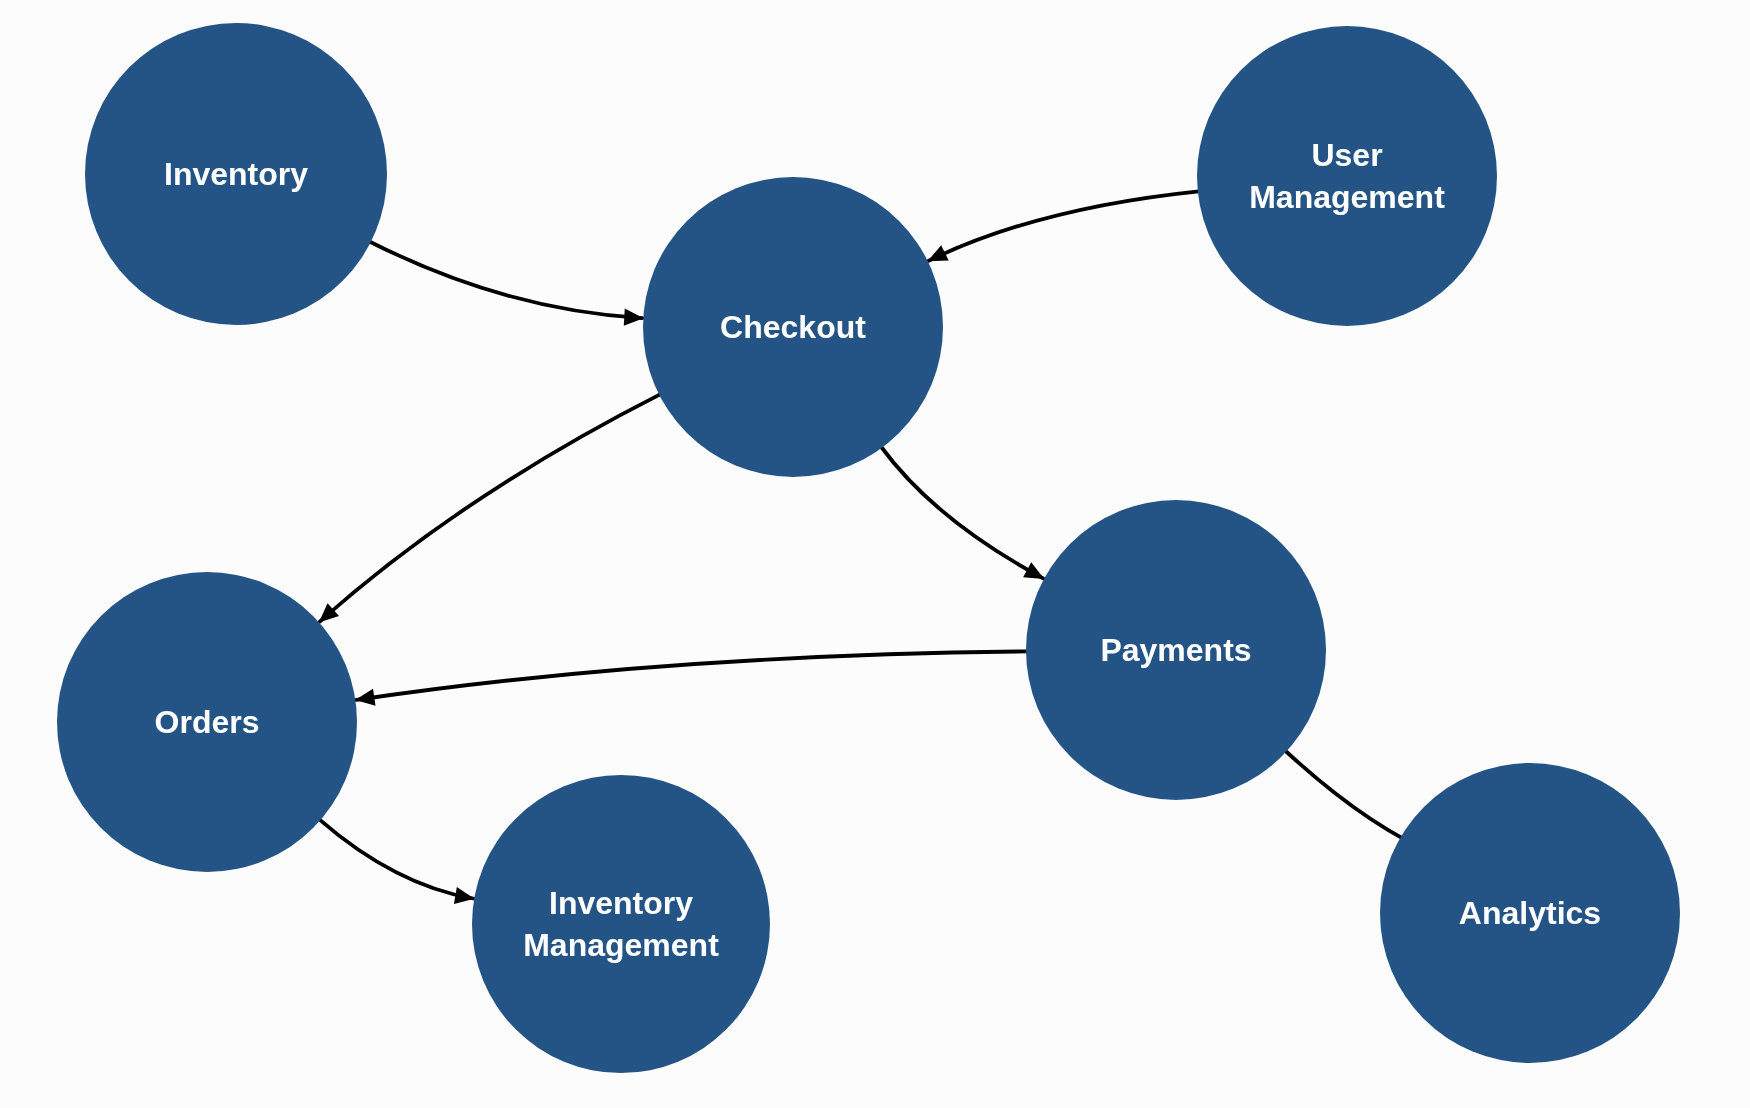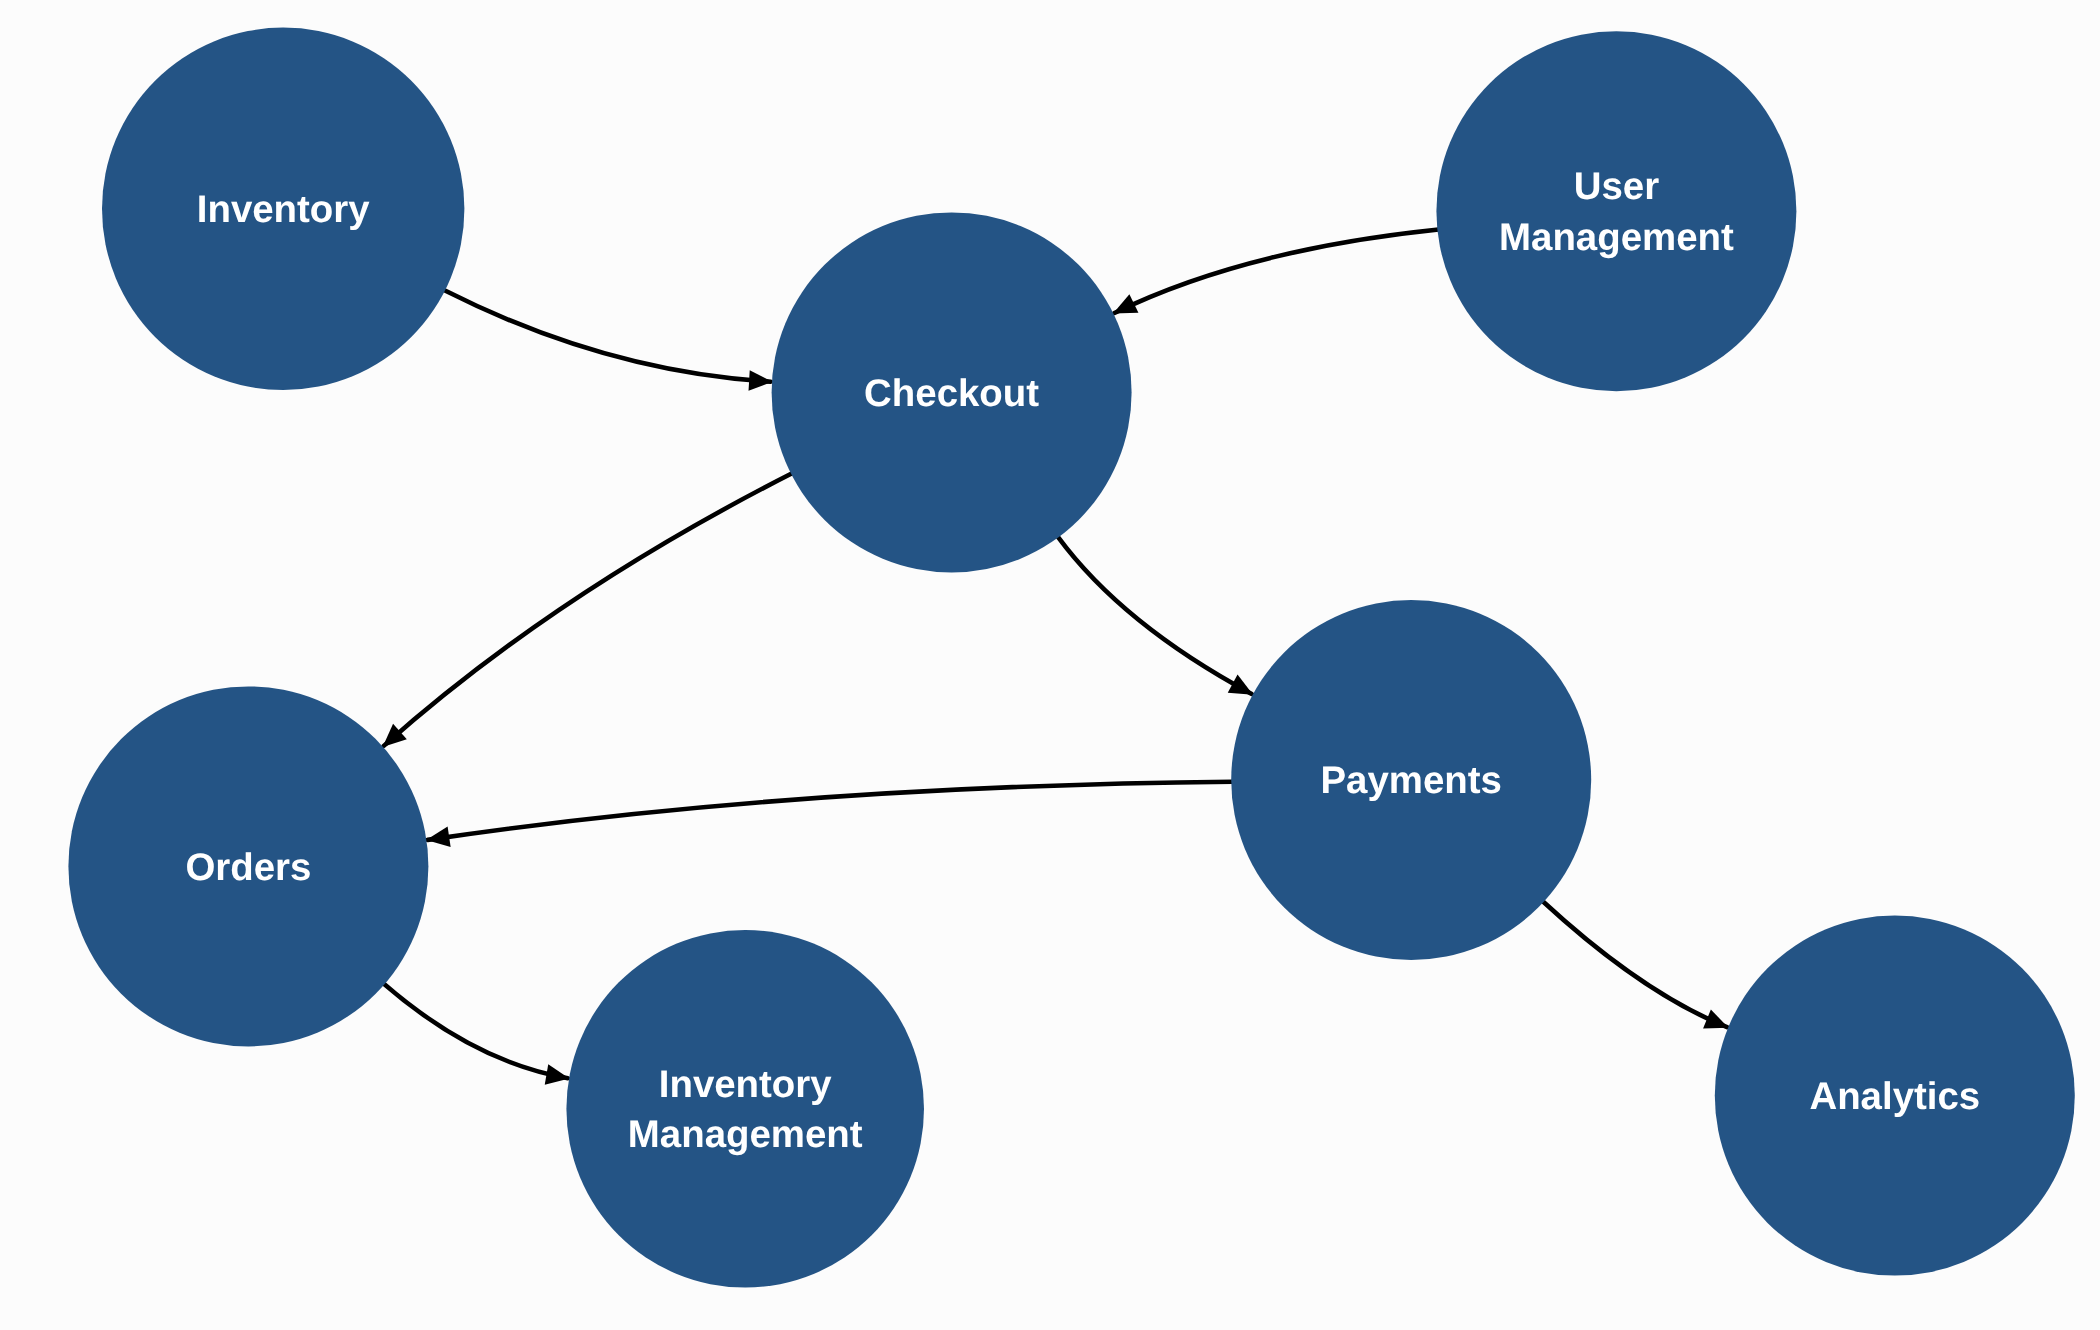--- a/index.html
+++ b/index.html
@@ -102,19 +102,19 @@
         <div class="node-label">
           <span class="label-line">Payments</span>
         </div>
       </div>
       <div class="node" style="left: 472px; top: 775px; width: 298px; height: 298px;">
         <div class="node-label">
           <span class="label-line">Inventory</span>
           <span class="label-line">Management</span>
         </div>
       </div>
-      <div class="node" style="left: 1429px; top: 763px; width: 300px; height: 300px;">
+      <div class="node" style="left: 1380px; top: 763px; width: 300px; height: 300px;">
         <div class="node-label">
           <span class="label-line">Analytics</span>
         </div>
       </div>
     </div>
 </div>
 
 </body></html>

